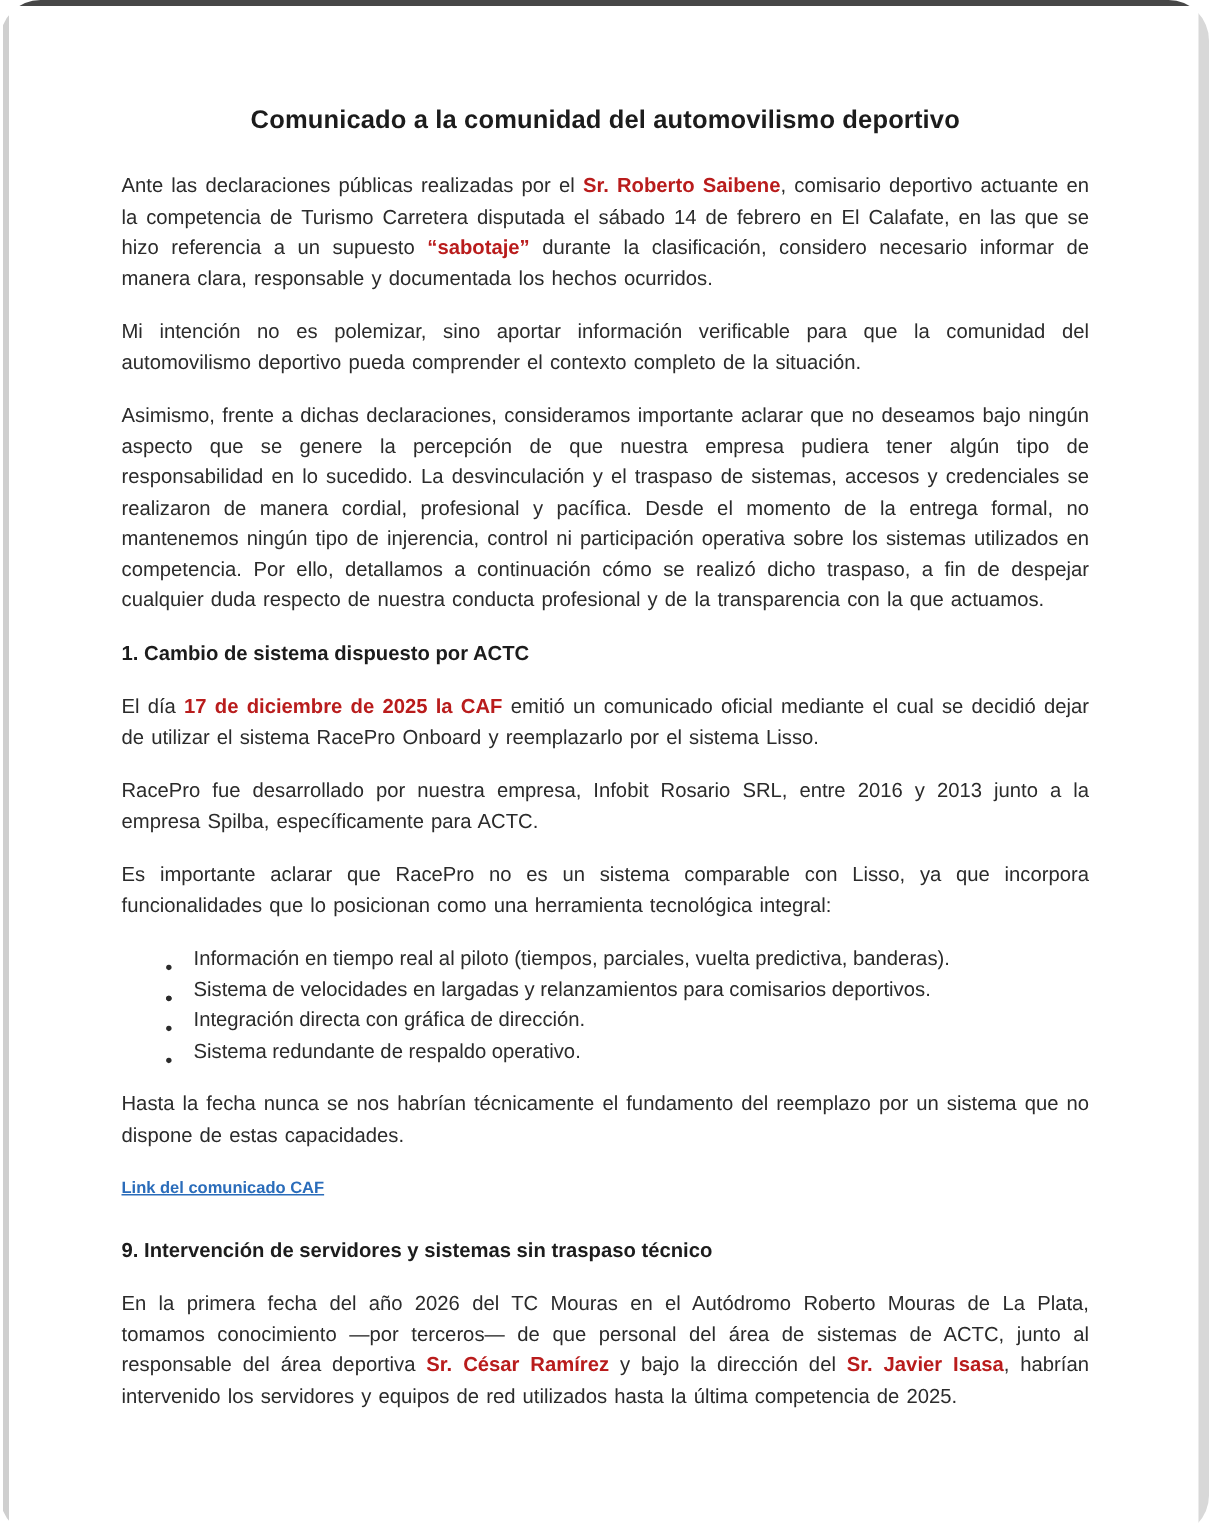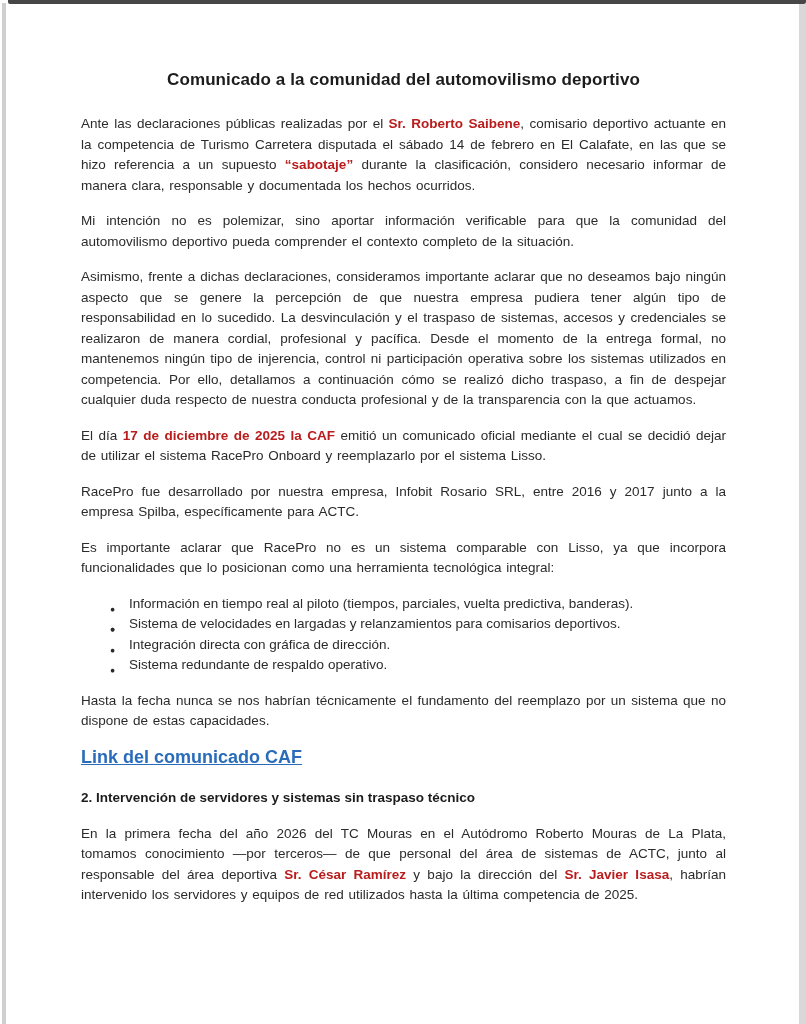--- a/index.html
+++ b/index.html
@@ -1,15 +1,15 @@
 <!DOCTYPE html>
 <html lang="es"><head>
 <meta charset="utf-8">
 <style>
-  * { margin: 0; padding: 0; box-sizing: border-box; }
+  * { margin: 0; padding: 0; box-sizing: border-box; border-radius: 27px; }
   html, body { background: #ffffff; }
   body {
     width: 806px;
     height: 1024px;
     overflow: hidden;
     font-family: "Liberation Sans", sans-serif;
     color: #2b2b2b;
     position: relative;
   }
   .photo {
@@ -73,21 +73,21 @@
   }
   ul.bullets li .marker {
     position: absolute;
     left: 0;
     top: 5px;
     font-size: 8.5px;
     color: #2b2b2b;
   }
   .doc-link {
     display: inline-block;
-    font-size: 18px;
+    font-size: 11px;
     line-height: 20.5px;
     font-weight: bold;
     color: #2a6cba;
     text-decoration: underline;
     margin-bottom: 15px;
     cursor: pointer;
   }
 </style>
 </head>
 <body>
@@ -100,37 +100,38 @@
   <div class="content">
 
     <div class="title">Comunicado a la comunidad del automovilismo deportivo</div>
 
     <p><span>Ante las declaraciones públicas realizadas por el </span><b>Sr. Roberto Saibene</b><span>, comisario deportivo actuante en la competencia de Turismo Carretera disputada el sábado 14 de febrero en El Calafate, en las que se hizo referencia a un supuesto </span><b>“sabotaje”</b><span> durante la clasificación, considero necesario informar de manera clara, responsable y documentada los hechos ocurridos.</span></p>
 
     <p>Mi intención no es polemizar, sino aportar información verificable para que la comunidad del automovilismo deportivo pueda comprender el contexto completo de la situación.</p>
 
     <p>Asimismo, frente a dichas declaraciones, consideramos importante aclarar que no deseamos bajo ningún aspecto que se genere la percepción de que nuestra empresa pudiera tener algún tipo de responsabilidad en lo sucedido. La desvinculación y el traspaso de sistemas, accesos y credenciales se realizaron de manera cordial, profesional y pacífica. Desde el momento de la entrega formal, no mantenemos ningún tipo de injerencia, control ni participación operativa sobre los sistemas utilizados en competencia. Por ello, detallamos a continuación cómo se realizó dicho traspaso, a fin de despejar cualquier duda respecto de nuestra conducta profesional y de la transparencia con la que actuamos.</p>
 
+    <div class="heading">1. Cambio de sistema dispuesto por ACTC</div>
 
     <p><span>El día </span><b>17 de diciembre de 2025 la CAF</b><span> emitió un comunicado oficial mediante el cual se decidió dejar de utilizar el sistema RacePro Onboard y reemplazarlo por el sistema Lisso.</span></p>
 
-    <p>RacePro fue desarrollado por nuestra empresa, Infobit Rosario SRL, entre 2016 y 2017 junto a la empresa Spilba, específicamente para ACTC.</p>
+    <p>RacePro fue desarrollado por nuestra empresa, Infobit Rosario SRL, entre 2016 y 2013 junto a la empresa Spilba, específicamente para ACTC.</p>
 
     <p>Es importante aclarar que RacePro no es un sistema comparable con Lisso, ya que incorpora funcionalidades que lo posicionan como una herramienta tecnológica integral:</p>
 
     <ul class="bullets">
       <li><span class="marker">●</span><span>Información en tiempo real al piloto (tiempos, parciales, vuelta predictiva, banderas).</span></li>
       <li><span class="marker">●</span></li>
       <li><span class="marker">●</span><span>Sistema de velocidades en largadas y relanzamientos para comisarios deportivos.</span></li>
       <li><span class="marker">●</span><span>Integración directa con gráfica de dirección.</span></li>
       <li><span class="marker">●</span><span>Sistema redundante de respaldo operativo.</span></li>
     </ul>
 
     <p>Hasta la fecha nunca se nos habrían técnicamente el fundamento del reemplazo por un sistema que no dispone de estas capacidades.</p>
 
     <a class="doc-link">Link del comunicado CAF</a>
 
-    <div class="heading">2. Intervención de servidores y sistemas sin traspaso técnico</div>
+    <div class="heading">9. Intervención de servidores y sistemas sin traspaso técnico</div>
 
     <p><span>En la primera fecha del año 2026 del TC Mouras en el Autódromo Roberto Mouras de La Plata, tomamos conocimiento —por terceros— de que personal del área de sistemas de ACTC, junto al responsable del área deportiva </span><b>Sr. César Ramírez</b><span> y bajo la dirección del </span><b>Sr. Javier Isasa</b><span>, habrían intervenido los servidores y equipos de red utilizados hasta la última competencia de 2025.</span></p>
 
   </div>
 </div>
 
 </body></html>

